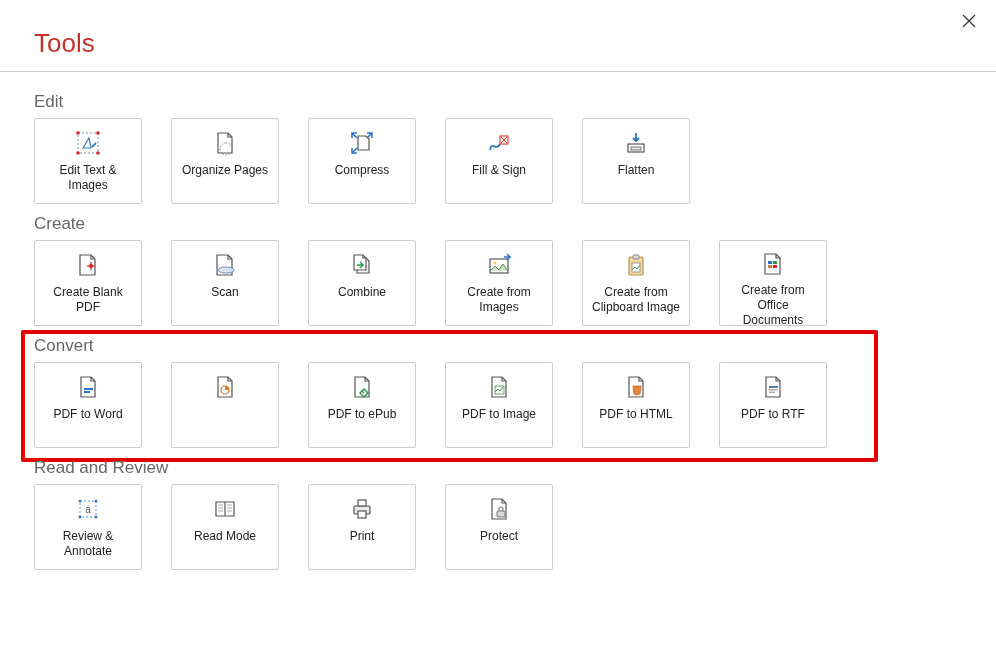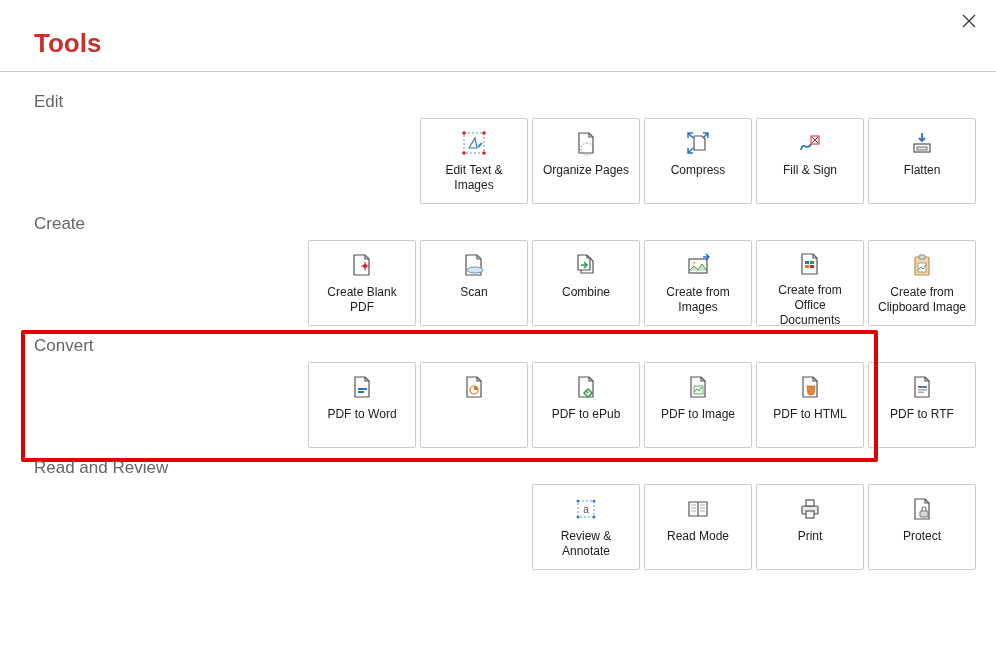--- a/index.html
+++ b/index.html
@@ -22,21 +22,21 @@
       font-size: 18px;
       font-weight: 300;
       color: #333;
       cursor: pointer;
       background: none;
       border: none;
       padding: 4px;
     }
     .page-title {
       font-size: 26px;
-      font-weight: 700;
+      font-weight: 400;
       color: #c4332b;
       padding: 28px 0 12px 34px;
     }
     .divider {
       border: none;
       border-top: 1px solid #ccc;
       margin: 0 0 0 0;
     }
     .content {
       padding: 10px 20px 0 34px;
@@ -48,22 +48,21 @@
     }
     .section-label {
       font-size: 17px;
       color: #666;
       margin-bottom: 6px;
       display: block;
     }
     .tool-row {
       display: flex;
       flex-wrap: wrap;
-      gap: 4px;
-      justify-content: flex-end;
+      gap: 29px;
     }
     .tool-card {
       width: 108px;
       height: 86px;
       border: 1px solid #ccc;
       background: #fff;
       border-radius: 2px;
       display: flex;
       flex-direction: column;
       align-items: center;
@@ -216,40 +215,40 @@
             <path d="M4 19 l5 -5 l4 4 l4 -6 l5 7" fill="#cde3c5" stroke="#5a935a" stroke-width="1"></path>
             <circle cx="9" cy="11" r="1.5" fill="#f4c95d"></circle>
             <path d="M18 5 h5 M21 2 l3 3 l-3 3" stroke="#2a72c4" stroke-width="1.5" fill="none"></path>
           </svg>
         </span>
         <span class="tool-label">Create from Images</span>
       </button>
       <button class="tool-card">
         <span class="tool-icon">
           <svg width="26" height="26" viewBox="0 0 26 26">
+            <rect x="6" y="5" width="14" height="18" fill="#f4d9a0" stroke="#b8935a" stroke-width="1.2" rx="1"></rect>
+            <rect x="10" y="3" width="6" height="4" fill="#ddd" stroke="#888" stroke-width="1" rx="1"></rect>
+            <rect x="9" y="11" width="8" height="9" fill="#fff" stroke="#888" stroke-width="0.8"></rect>
+            <path d="M9 18 l3 -3 l2 2 l3 -4" stroke="#5a935a" stroke-width="1" fill="none"></path>
+          </svg>
+        </span>
+        <span class="tool-label">Create from Clipboard Image</span>
+      </button>
+      <button class="tool-card">
+        <span class="tool-icon">
+          <svg width="26" height="26" viewBox="0 0 26 26">
             <path d="M5 3 h11 l4 4 v16 h-15 z" fill="#fff" stroke="#555" stroke-width="1.2"></path>
             <path d="M16 3 v4 h4" fill="none" stroke="#555" stroke-width="1.2"></path>
             <rect x="8" y="10" width="4" height="3" fill="#2a72c4"></rect>
             <rect x="13" y="10" width="4" height="3" fill="#2a9a4a"></rect>
             <rect x="8" y="14" width="4" height="3" fill="#d87a2a"></rect>
             <rect x="13" y="14" width="4" height="3" fill="#d22"></rect>
           </svg>
         </span>
         <span class="tool-label">Create from Office Documents</span>
-      </button>
-      <button class="tool-card">
-        <span class="tool-icon">
-          <svg width="26" height="26" viewBox="0 0 26 26">
-            <rect x="6" y="5" width="14" height="18" fill="#f4d9a0" stroke="#b8935a" stroke-width="1.2" rx="1"></rect>
-            <rect x="10" y="3" width="6" height="4" fill="#ddd" stroke="#888" stroke-width="1" rx="1"></rect>
-            <rect x="9" y="11" width="8" height="9" fill="#fff" stroke="#888" stroke-width="0.8"></rect>
-            <path d="M9 18 l3 -3 l2 2 l3 -4" stroke="#5a935a" stroke-width="1" fill="none"></path>
-          </svg>
-        </span>
-        <span class="tool-label">Create from Clipboard Image</span>
       </button>
     </div>
   </div>
 
   <div class="section">
     <div class="highlight-box"></div>
     <span class="section-label">Convert</span>
     <div class="tool-row">
       <button class="tool-card">
         <span class="tool-icon">

